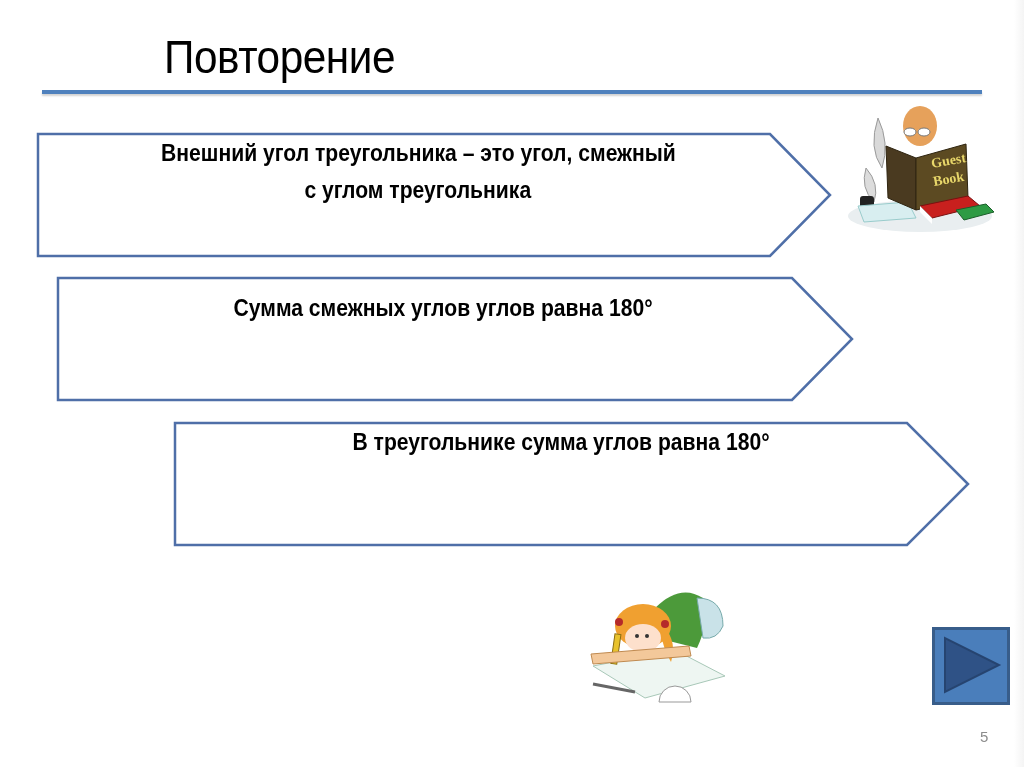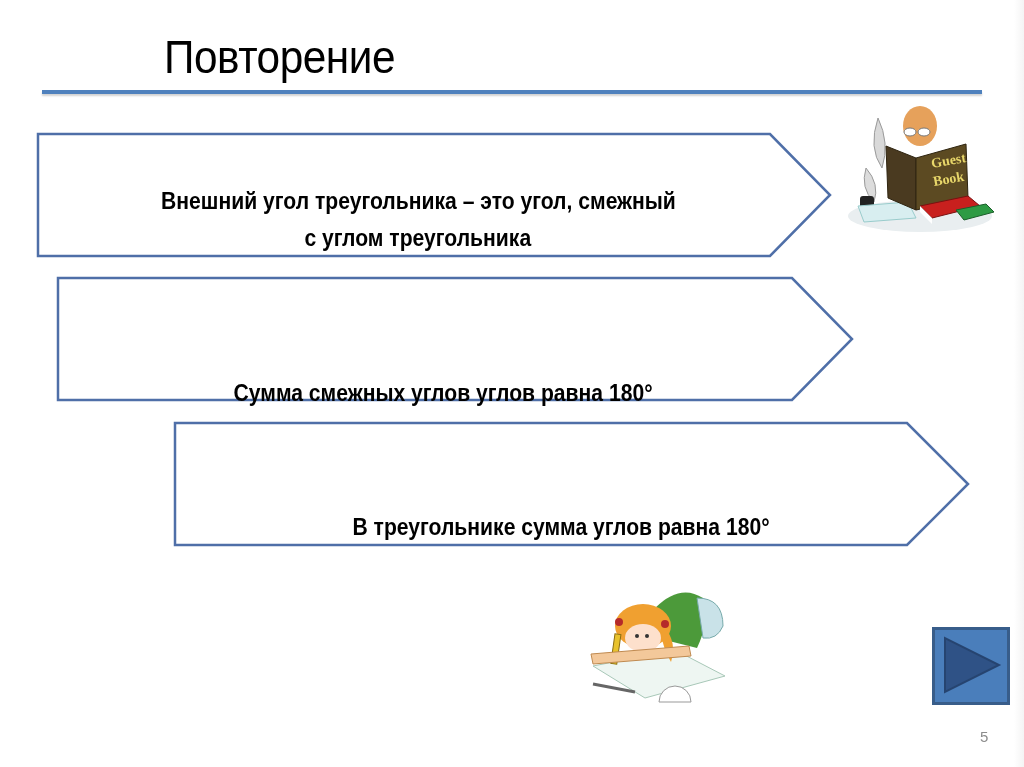--- a/index.html
+++ b/index.html
@@ -50,21 +50,21 @@
     }
     .pent-svg {
       position: absolute;
       left: 0; top: 0;
       width: 1024px; height: 767px;
       pointer-events: none;
     }
     .pent {
       position: absolute;
       display: flex;
-      align-items: flex-end;
+      align-items: flex-start;
       justify-content: center;
       text-align: center;
       font-weight: bold;
       color: #000000;
       font-size: 24px;
       line-height: 37px;
       font-family: "Liberation Sans", "DejaVu Sans", sans-serif;
       cursor: pointer;
     }
     .pent span {

